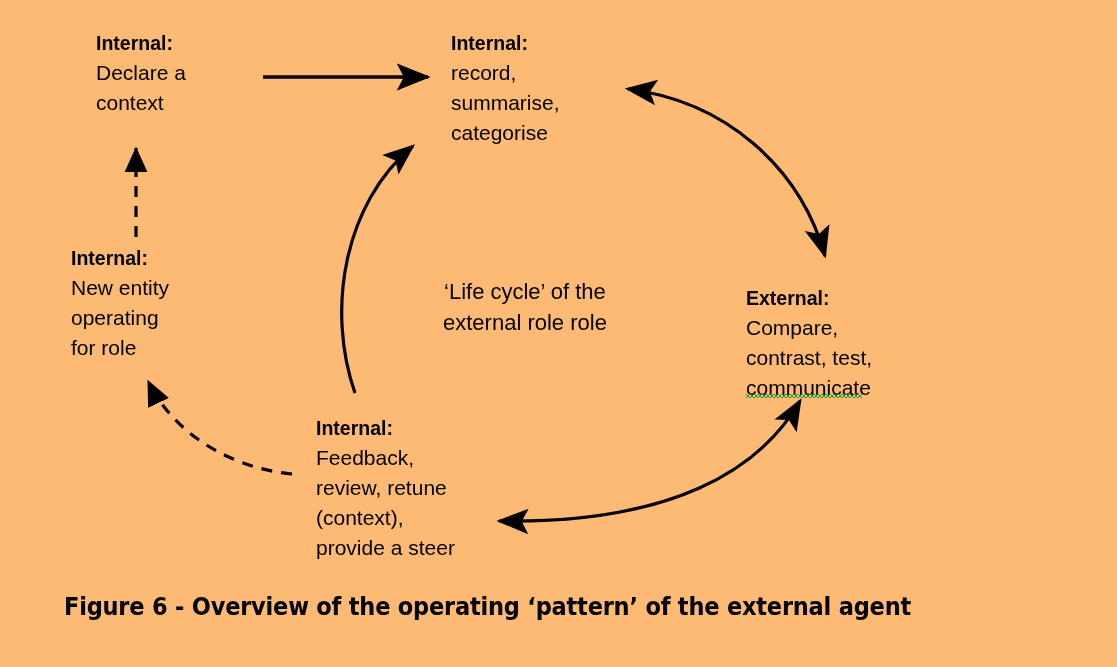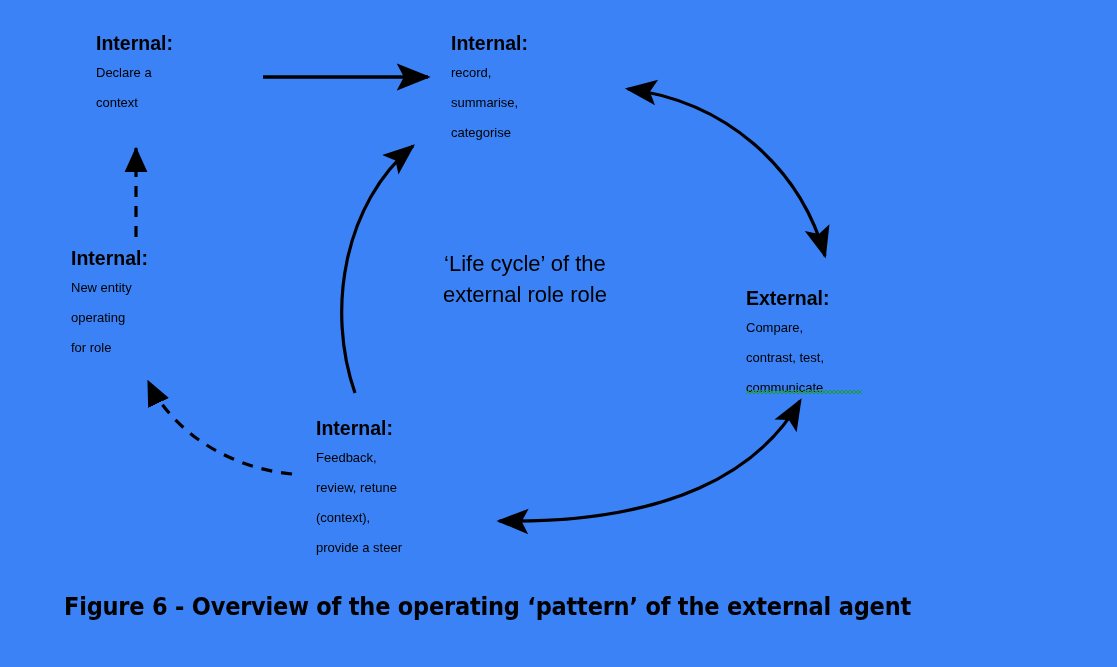--- a/index.html
+++ b/index.html
@@ -1,46 +1,47 @@
 <!DOCTYPE html>
 <html><head>
 <meta charset="utf-8">
 <style>
   html,body{margin:0;padding:0;background:#ffffff;}
   #canvas{
     position:relative;
     width:1117px;
     height:667px;
-    background:#3b82f6;
+    background:#fdba74;
     overflow:hidden;
     font-family:"Liberation Sans","DejaVu Sans",sans-serif;
     color:#000000;
   }
   #arrows{position:absolute;left:0;top:0;width:1117px;height:667px;pointer-events:none;}
   .node{position:absolute;}
   .node .hd{font-weight:bold;font-size:19.5px;line-height:30px;white-space:nowrap;}
-  .node .ln{font-weight:normal;font-size:13px;line-height:30px;white-space:nowrap;}
+  .node .ln{font-weight:normal;font-size:21px;line-height:30px;white-space:nowrap;}
   .squiggle{
     position:absolute;
     left:0;
     right:0;
     bottom:-2px;
     height:4px;
     background-image:
       linear-gradient(45deg,transparent 42%,#1a9b34 42%,#1a9b34 58%,transparent 58%),
       linear-gradient(-45deg,transparent 42%,#1a9b34 42%,#1a9b34 58%,transparent 58%);
     background-size:4px 4px;
     background-repeat:repeat-x;
   }
   #center-label{
     position:absolute;
     font-size:22px;
     line-height:31px;
     text-align:center;
     white-space:nowrap;
+    margin-top:28px;
   }
   #caption{
     position:absolute;
     left:0;
     width:975px;
     text-align:center;
     font-family:"DejaVu Sans Condensed","Liberation Sans",sans-serif;
     font-weight:bold;
     font-size:25px;
     letter-spacing:-0.2px;

